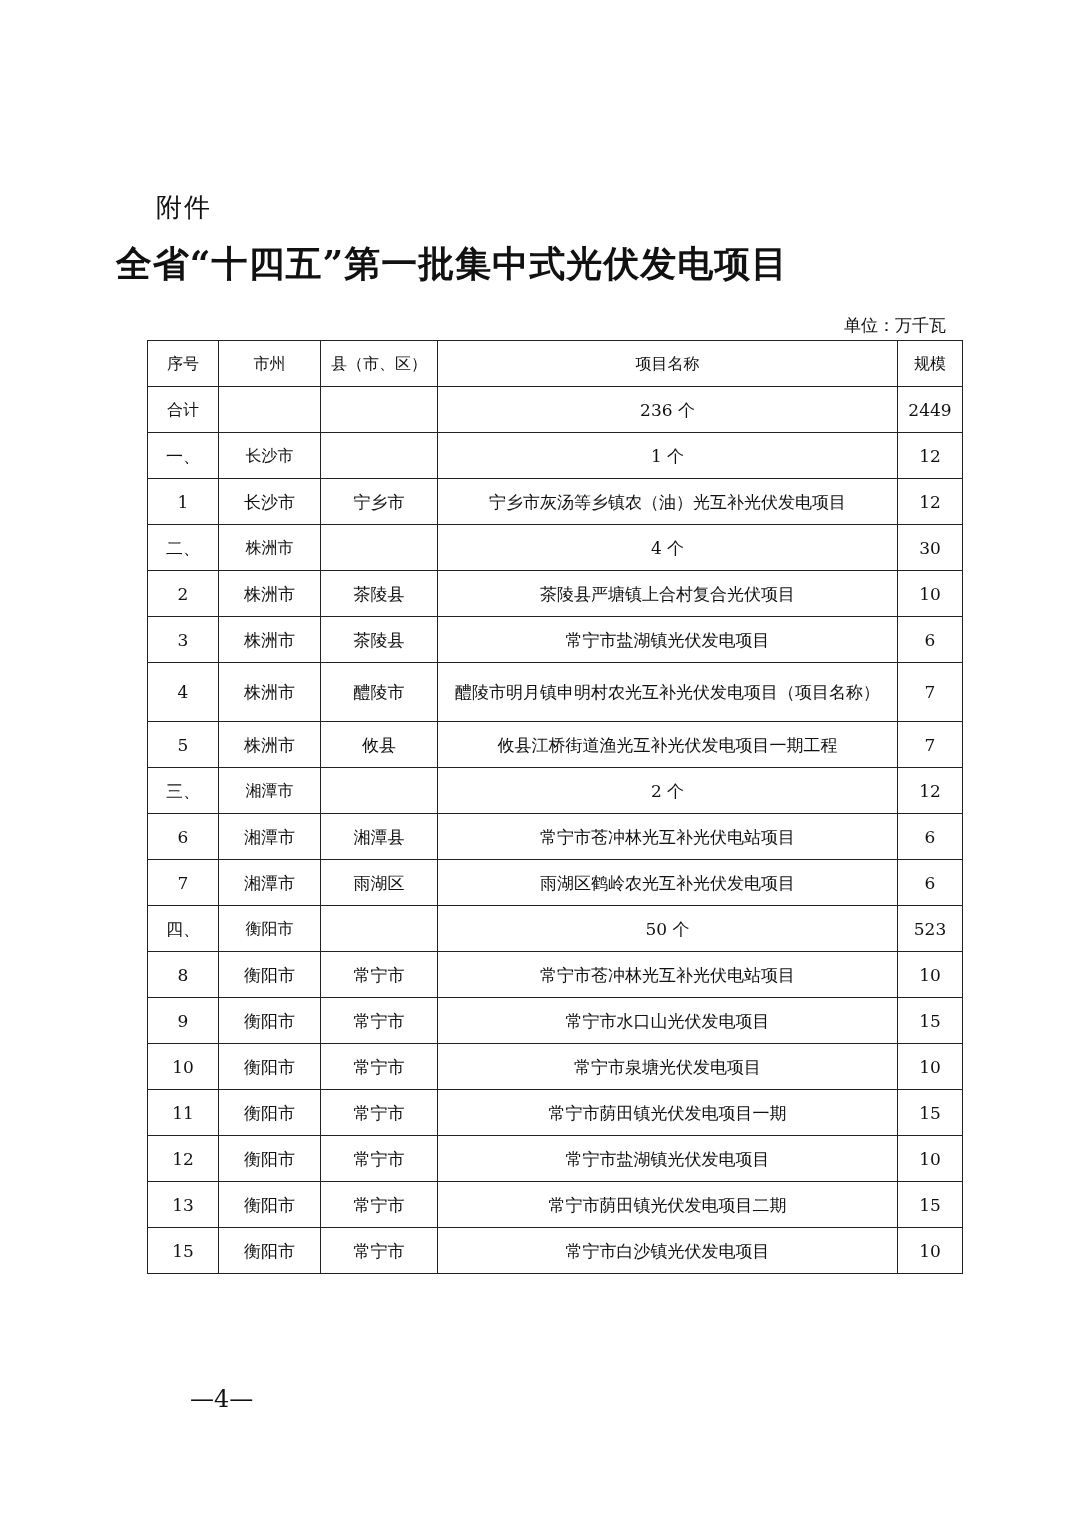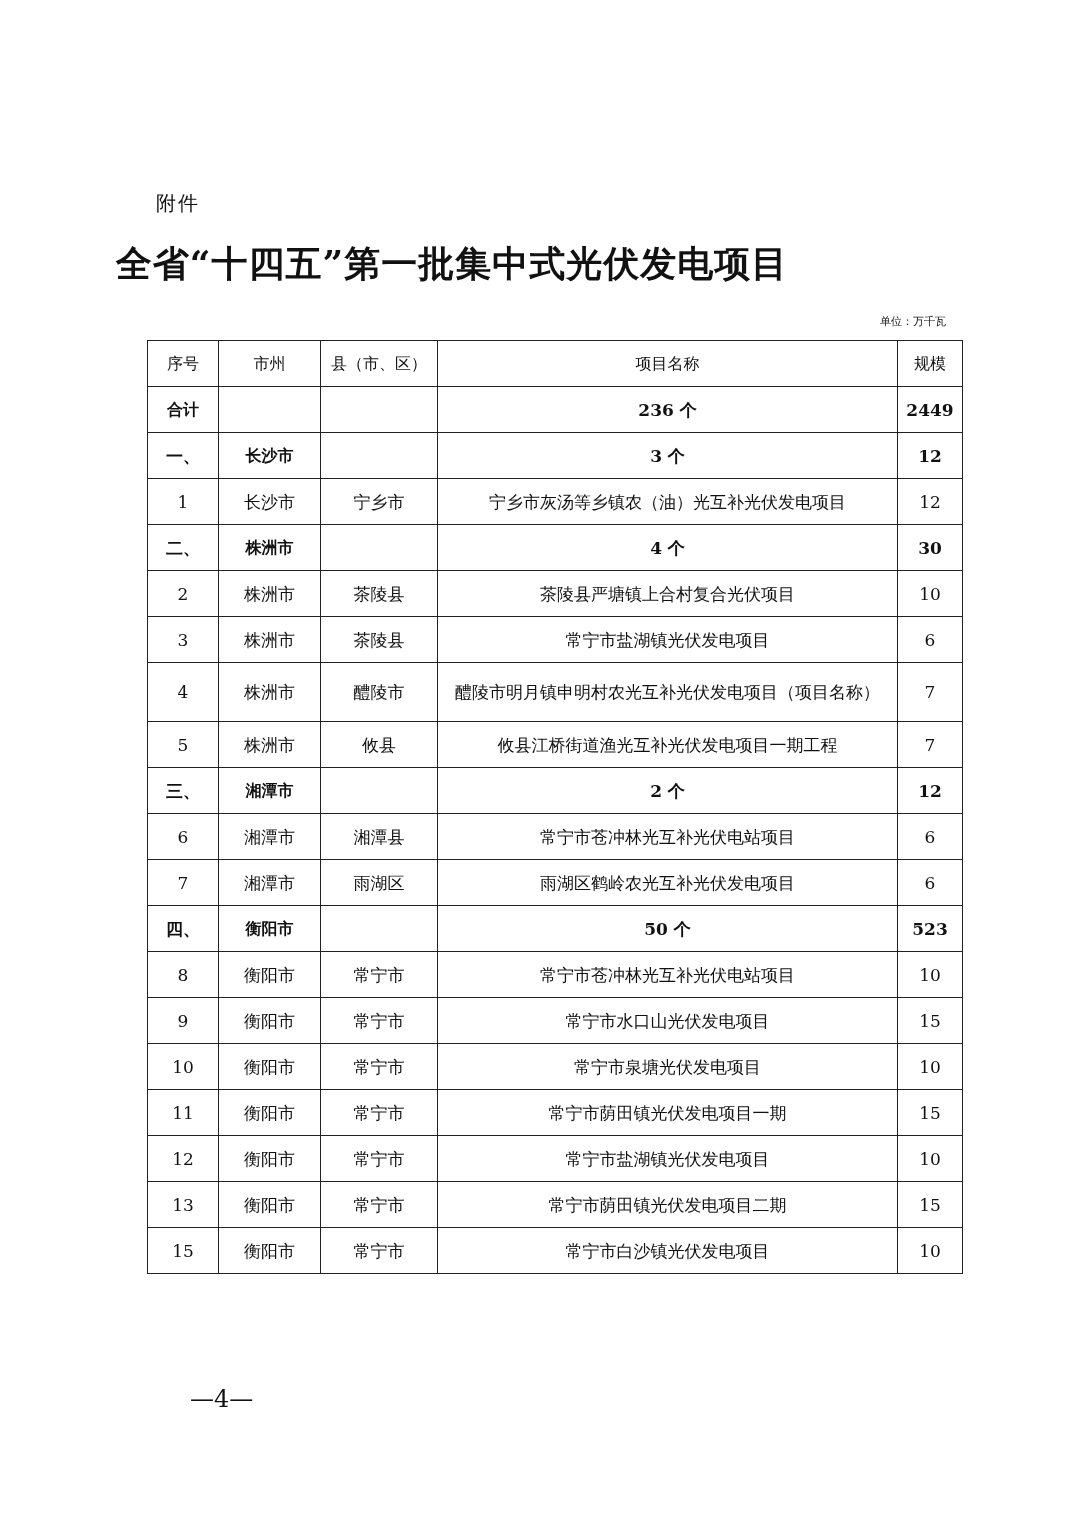--- a/index.html
+++ b/index.html
@@ -1,24 +1,24 @@
 <!DOCTYPE html>
 <html><head>
 <meta charset="utf-8">
 <style>
   html, body { margin:0; padding:0; background:#ffffff; }
   body { width:1080px; height:1526px; position:relative; overflow:hidden;
          font-family: "DejaVu Serif", "Liberation Serif", serif; color:#111; }
-  .attach { position:absolute; left:156px; top:190px; font-size:20px; font-family:"DejaVu Sans","Liberation Sans",sans-serif; font-weight:300; letter-spacing:2px; }
+  .attach { position:absolute; left:156px; top:190px; font-size:26px; font-family:"DejaVu Sans","Liberation Sans",sans-serif; font-weight:300; letter-spacing:2px; }
   .title { position:absolute; left:0; width:904px; top:240px; text-align:center; font-size:36px; font-weight:bold; letter-spacing:1px; }
-  .unit { position:absolute; right:134px; top:314px; font-size:11px; }
+  .unit { position:absolute; right:134px; top:314px; font-size:17px; }
   table { position:absolute; left:147px; top:340px; border-collapse:collapse; width:815px; table-layout:fixed;padding-left:8px; }
   td, th { border:1.5px solid #222; text-align:center; vertical-align:middle; font-size:17px; font-weight:normal; padding:0 6px; height:45px; line-height:24px; }
   th { font-family:"DejaVu Sans","Liberation Sans",sans-serif; font-size:16px; }
-  tr.sum td, tr.group td { font-weight:bold; }
+  tr.sum td, tr.group td { font-weight:normal; }
   tr.group td.city, tr.sum td.lbl { font-family:"DejaVu Sans","Liberation Sans",sans-serif; font-size:16px; }
   tr.tall td { height:58px; }
   .pageno { position:absolute; left:190px; top:1385px; font-size:24px; }
 </style>
 </head>
 <body>
 
 <div class="attach">附件</div>
 <div class="title">全省“十四五”第一批集中式光伏发电项目</div>
 <div class="unit">单位：万千瓦</div>
@@ -45,21 +45,21 @@
         <td class="lbl">合计</td>
         <td class="city"></td>
         <td></td>
         <td>236 个</td>
         <td>2449</td>
       </tr>
       <tr class="group">
         <td class="lbl">一、</td>
         <td class="city">长沙市</td>
         <td></td>
-        <td>3 个</td>
+        <td>1 个</td>
         <td>12</td>
       </tr>
       <tr class="item">
         <td class="lbl">1</td>
         <td class="city">长沙市</td>
         <td>宁乡市</td>
         <td>宁乡市灰汤等乡镇农（油）光互补光伏发电项目</td>
         <td>12</td>
       </tr>
       <tr class="group">

